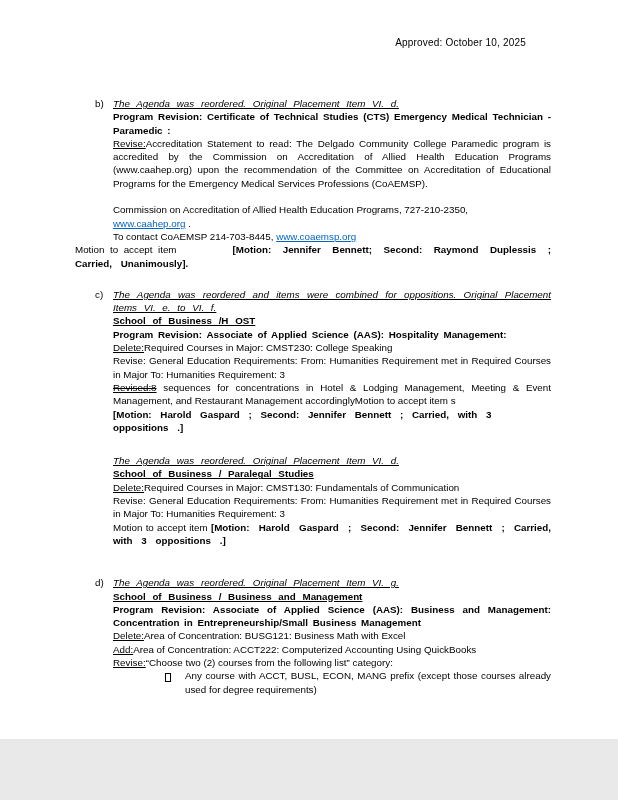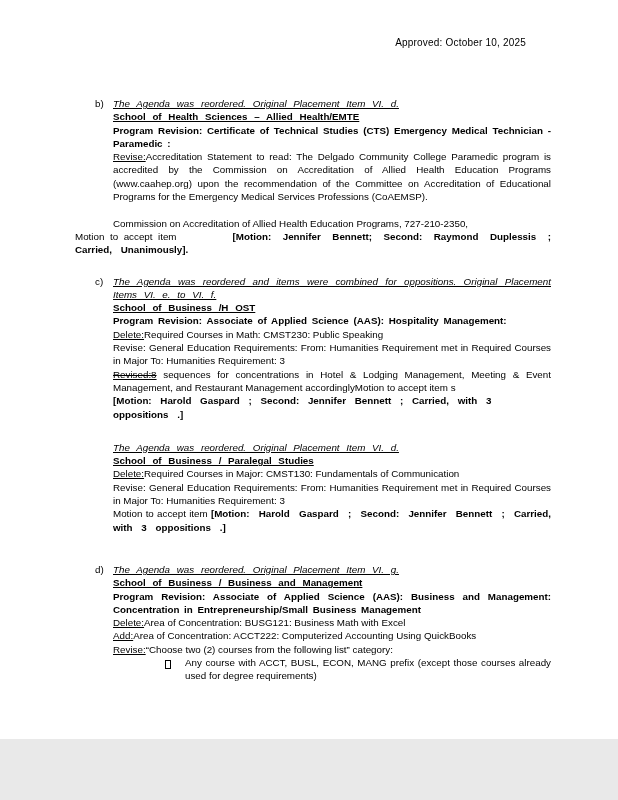--- a/index.html
+++ b/index.html
@@ -68,37 +68,38 @@
 <div class="page">
 
   <div class="approved">Approved: October 10, 2025</div>
 
   <div class="main">
 
     <div class="sect">
       <div class="marker">b)</div>
       <div class="content">
         <p class="agenda">The Agenda was reordered. Original Placement Item VI. d.</p>
-        <p class="schoolline">School of Health Sciences – Allied Health/EMTE</p>
         <p class="boldline">Program Revision: Certificate of Technical Studies (CTS) Emergency Medical Technician - Paramedic :</p>
         <p class="just"><span class="ul">Revise:</span><span>Accreditation Statement to read: The Delgado Community College Paramedic program is accredited by the Commission on Accreditation of Allied Health Education Programs (www.caahep.org) upon the recommendation of the Committee on Accreditation of Educational Programs for the Emergency Medical Services Professions (CoAEMSP).</span></p>
         <div class="blank"></div>
         <p>Commission on Accreditation of Allied Health Education Programs, 727-210-2350,</p>
+        <p><a class="link">www.caahep.org</a><span> .</span></p>
+        <p><span>To contact CoAEMSP 214-703-8445, </span><a class="link">www.coaemsp.org</a></p>
         <p class="motion-hang"><span>Motion to accept item</span><span class="mgap"></span><span class="motion-bold">[Motion: Jennifer Bennett; Second: Raymond Duplessis ; Carried, Unanimously].</span></p>
         <div class="gap18"></div>
       </div>
     </div>
 
     <div class="sect">
       <div class="marker">c)</div>
       <div class="content">
         <p class="agenda">The Agenda was reordered and items were combined for oppositions. Original Placement Items VI. e. to VI. f.</p>
         <p class="schoolline">School of Business /H OST</p>
         <p class="boldline">Program Revision: Associate of Applied Science (AAS): Hospitality Management:</p>
-        <p><span class="ul">Delete:</span><span>Required Courses in Math: CMST230: Public Speaking</span></p>
+        <p><span class="ul">Delete:</span><span>Required Courses in Major: CMST230: College Speaking</span></p>
         <p class="just">Revise: General Education Requirements: From: Humanities Requirement met in Required Courses in Major To: Humanities Requirement: 3</p>
         <p class="just"><span class="struck">Revised:8</span><span> sequences for concentrations in Hotel &amp; Lodging Management, Meeting &amp; Event Management, and Restaurant Management accordingly</span><span>Motion to accept item s</span></p>
         <p><span class="motion-bold">[Motion: Harold Gaspard ; Second: Jennifer Bennett ; Carried, with 3 oppositions .]</span></p>
         <div class="gap20"></div>
 
         <p class="agenda">The Agenda was reordered. Original Placement Item VI. d.</p>
         <p class="schoolline">School of Business / Paralegal Studies</p>
         <p><span class="ul">Delete:</span><span>Required Courses in Major: CMST130: Fundamentals of Communication</span></p>
         <p class="just">Revise: General Education Requirements: From: Humanities Requirement met in Required Courses in Major To: Humanities Requirement: 3</p>
         <p class="just"><span>Motion to accept item </span><span class="motion-bold">[Motion: Harold Gaspard ; Second: Jennifer Bennett ; Carried, with 3 oppositions .]</span></p>

